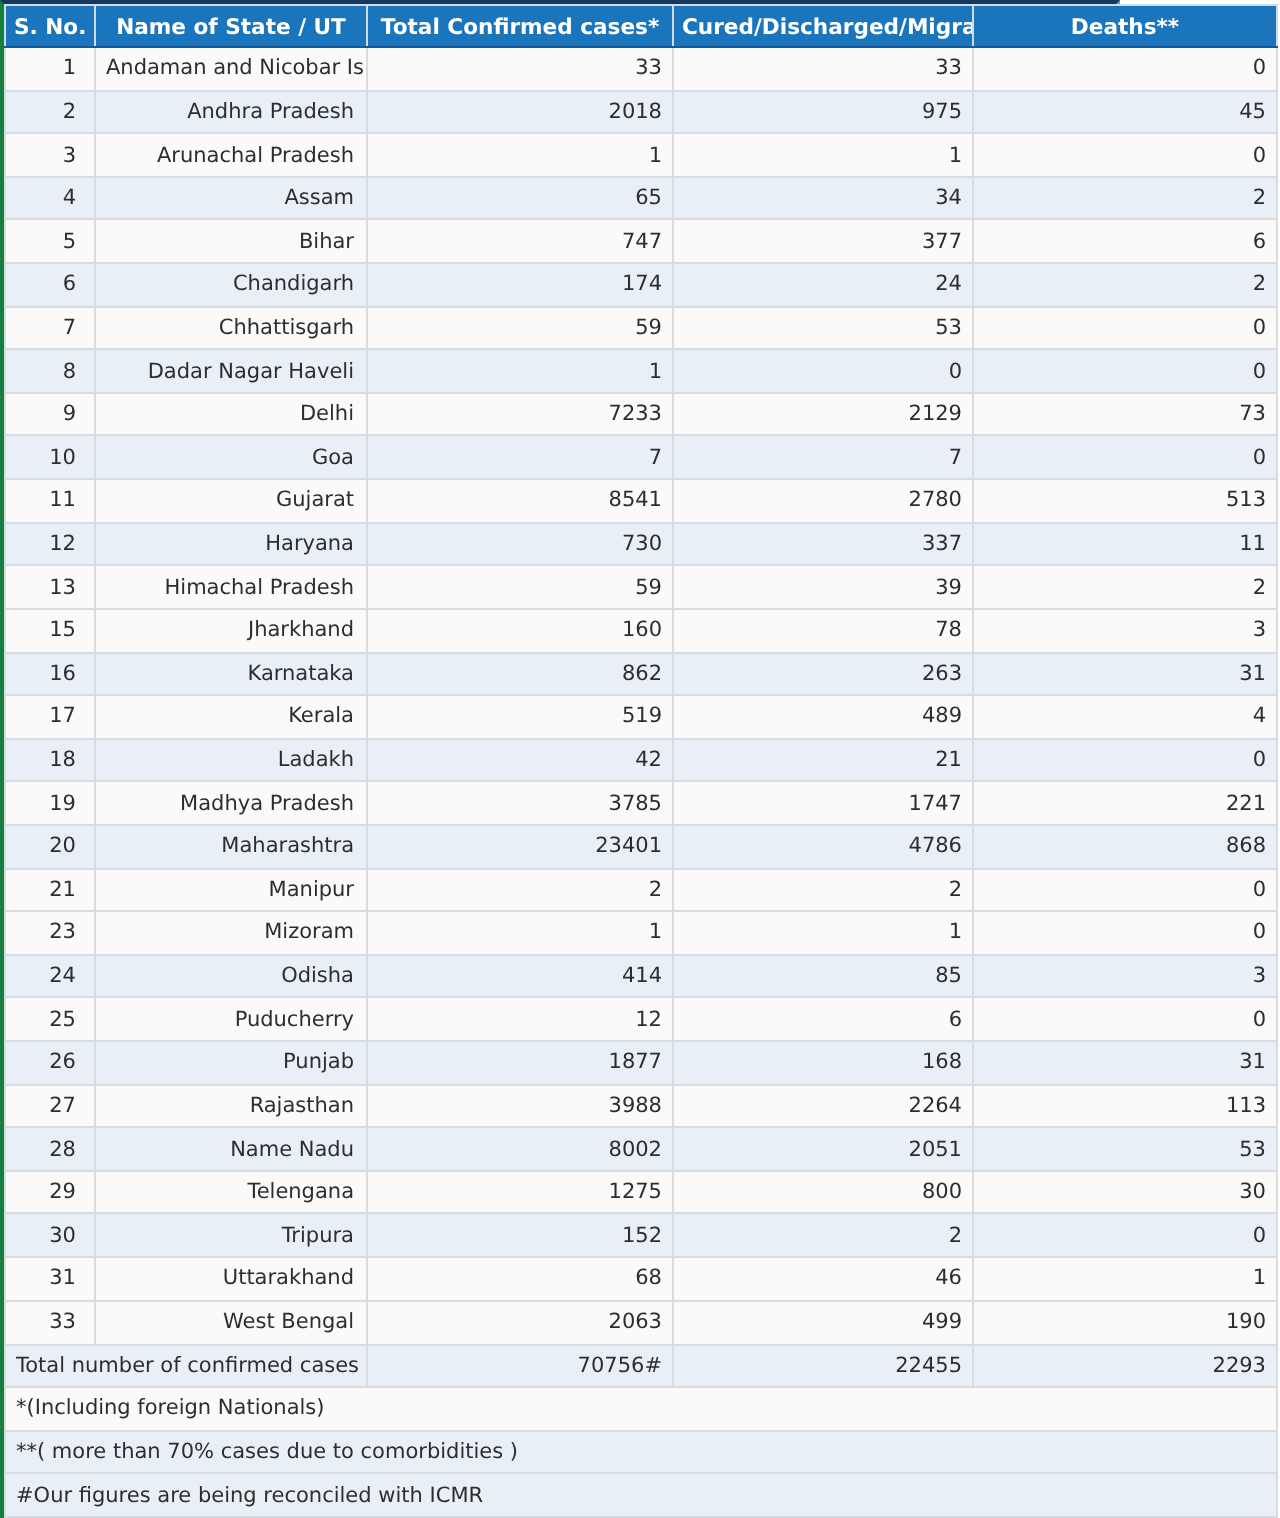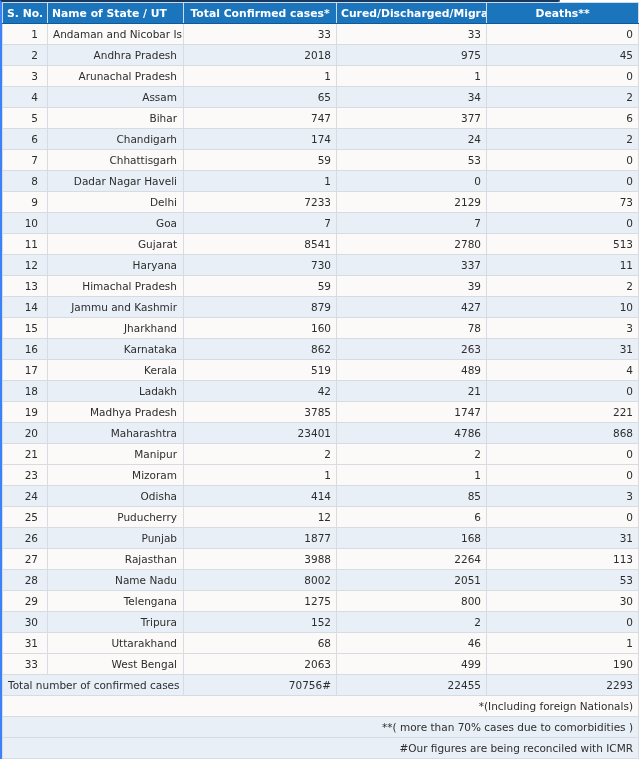--- a/index.html
+++ b/index.html
@@ -2,44 +2,44 @@
 <html style="--header-bg: #1b75bc; --header-text: #ffffff; --row-odd: #fbfaf8; --row-even: #e9eff6; --border: #d6dce2;"><head>
 <meta charset="utf-8">
 <style>
   html,body{margin:0;padding:0;}
   body{
     width:640px;height:759px;overflow:hidden;background:#ffffff;
     font-family:"DejaVu Sans","Liberation Sans",sans-serif;
   }
   .page{
     width:560px;height:759px;box-sizing:border-box;background:#fff;
-    border-left:2px solid #3b82f6;border-right:2px solid #909090;
+    border-left:2px solid #15803d;border-right:2px solid #909090;
     border-top:2px solid #17375e;
   }
   table{
     width:100%;height:100%;border-collapse:collapse;table-layout:fixed;
     font-size:10.5px;color:#2d2d2d;
   }
   th{
     background:var(--header-bg,#1b75bc);color:var(--header-text,#fff);
     font-size:10.8px;font-weight:bold;height:20px;
     border:1px solid #cfdce8;border-bottom:1px solid #0f5a9e;
     text-align:center;padding:0 4px;overflow:hidden;white-space:nowrap;
   }
-  th.h-state{text-align:left;}
+  th.h-state{text-align:center;}
   td{
     border:1px solid #d6dce2;padding:0 5px;overflow:hidden;white-space:nowrap;
     vertical-align:middle;
   }
   tr.odd{background:var(--row-odd,#fbfaf8);}
   tr.even{background:var(--row-even,#e9eff6);}
   td.c-sno{text-align:right;padding-right:9px;}
   td.c-state{text-align:right;padding-right:6px;}
   td.c-num{text-align:right;padding-right:5px;}
-  td.note{text-align:right;margin-left:34px;}
+  td.note{text-align:left;margin-left:34px;}
 </style>
 </head>
 <body>
 
 <div class="page">
   <table>
     <colgroup>
       <col style="width:45px">
       <col style="width:136px">
       <col style="width:153px">
@@ -141,27 +141,20 @@
           <td class="c-num">337</td>
           <td class="c-num">11</td>
         </tr>
         <tr class="odd">
           <td class="c-sno">13</td>
           <td class="c-state">Himachal Pradesh</td>
           <td class="c-num">59</td>
           <td class="c-num">39</td>
           <td class="c-num">2</td>
         </tr>
-        <tr class="even">
-          <td class="c-sno">14</td>
-          <td class="c-state">Jammu and Kashmir</td>
-          <td class="c-num">879</td>
-          <td class="c-num">427</td>
-          <td class="c-num">10</td>
-        </tr>
         <tr class="odd">
           <td class="c-sno">15</td>
           <td class="c-state">Jharkhand</td>
           <td class="c-num">160</td>
           <td class="c-num">78</td>
           <td class="c-num">3</td>
         </tr>
         <tr class="even">
           <td class="c-sno">16</td>
           <td class="c-state">Karnataka</td>

